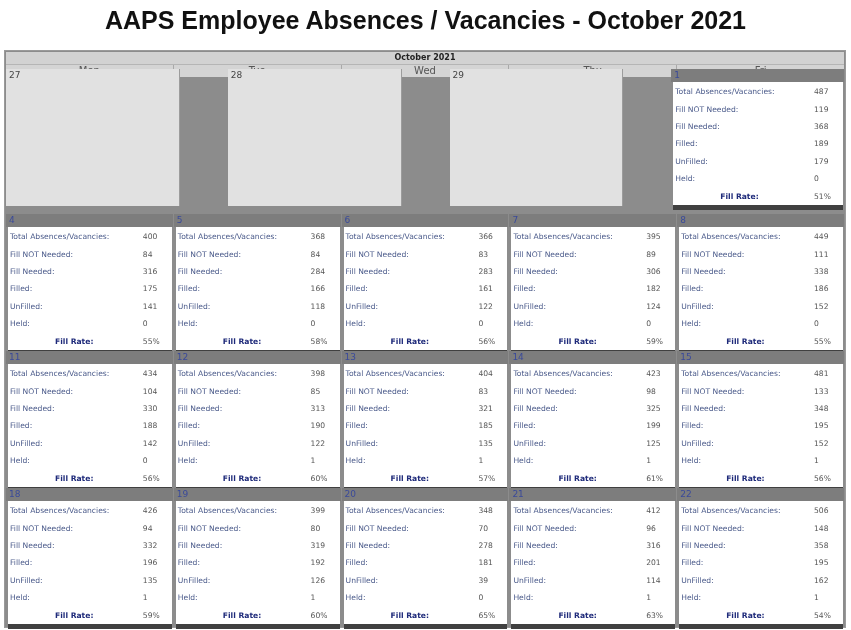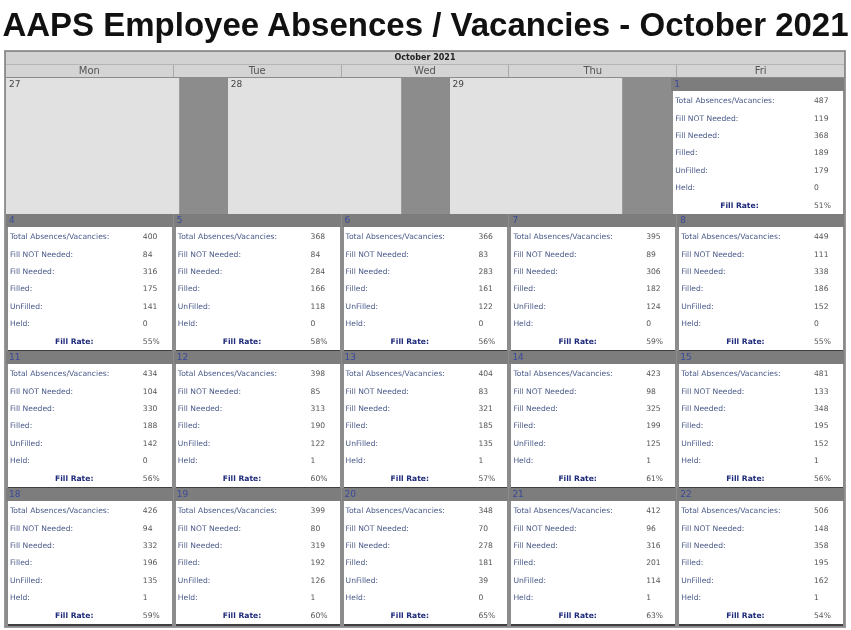--- a/index.html
+++ b/index.html
@@ -1,19 +1,19 @@
 <!DOCTYPE html>
 <html><head>
 <meta charset="utf-8">
 <style>
   html, body { margin:0; padding:0; background:#ffffff; }
   body { width:851px; height:630px; overflow:hidden; position:relative; font-family:"DejaVu Sans", sans-serif; }
   .page-title {
     position:absolute; left:0; top:6px; width:851px; text-align:center;
-    font-family:"Liberation Sans", sans-serif; font-weight:bold; font-size:33px;
+    font-family:"Liberation Sans", sans-serif; font-weight:bold; font-size:25px;
     color:#111; letter-spacing:0px;
   }
   .calendar {
     position:absolute; left:4px; top:50px; width:842px; height:578px;
     background:#8c8c8c; border:1px solid #9a9a9a; box-sizing:border-box;
   }
   .month-header {
     position:absolute; left:1px; top:1px; right:1px; height:12px;
     background:#d2d2d2; border-bottom:1px solid #b5b5b5;
     font-size:8px; font-weight:bold; color:#222; text-align:center; line-height:12px;
@@ -35,21 +35,21 @@
   }
   .day:last-child { border-right:none; }
   .day.empty { background:#e1e1e1; border-right:1px solid #9c9c9c; }
   .day.empty .daynum { color:#444; background:transparent; }
   .daynum {
     height:13px; line-height:13px; font-size:9px; padding-left:3px; color:#3a4a9a;
     background:#7d7d7d;
   }
   .stats {
     background:#ffffff; margin:0 1px 0 2px; padding:1px 0 0 0;
-    border-bottom:2px solid #404040;
+    border-bottom:5px solid #404040;
   }
   .row {
     display:flex; justify-content:space-between; align-items:center;
     height:17.4px; font-size:7.6px; color:#4a5a8a; padding:0 3px 0 2px;
   }
   .row .val { color:#555; width:26px; text-align:left; }
   .row.rate { font-weight:bold; color:#1e2a7a;padding-left:47px; }
   .row.rate .val { font-weight:normal; color:#555; }
 </style>
 </head>
@@ -60,21 +60,21 @@
 <div class="calendar">
   <div class="month-header">October 2021</div>
   <div class="dow-row">
     <div class="dow">Mon</div>
     <div class="dow">Tue</div>
     <div class="dow">Wed</div>
     <div class="dow">Thu</div>
     <div class="dow">Fri</div>
   </div>
   <div id="weeks">
-      <div class="week" style="top: 27px; height: 137px; gap: 48px;">
+      <div class="week" style="top: 18px; height: 137px; gap: 48px;">
         <div class="day empty">
           <div class="daynum">27</div>
         </div>
         <div class="day empty">
           <div class="daynum">28</div>
         </div>
         <div class="day empty">
           <div class="daynum">29</div>
         </div>
         <div class="day">

